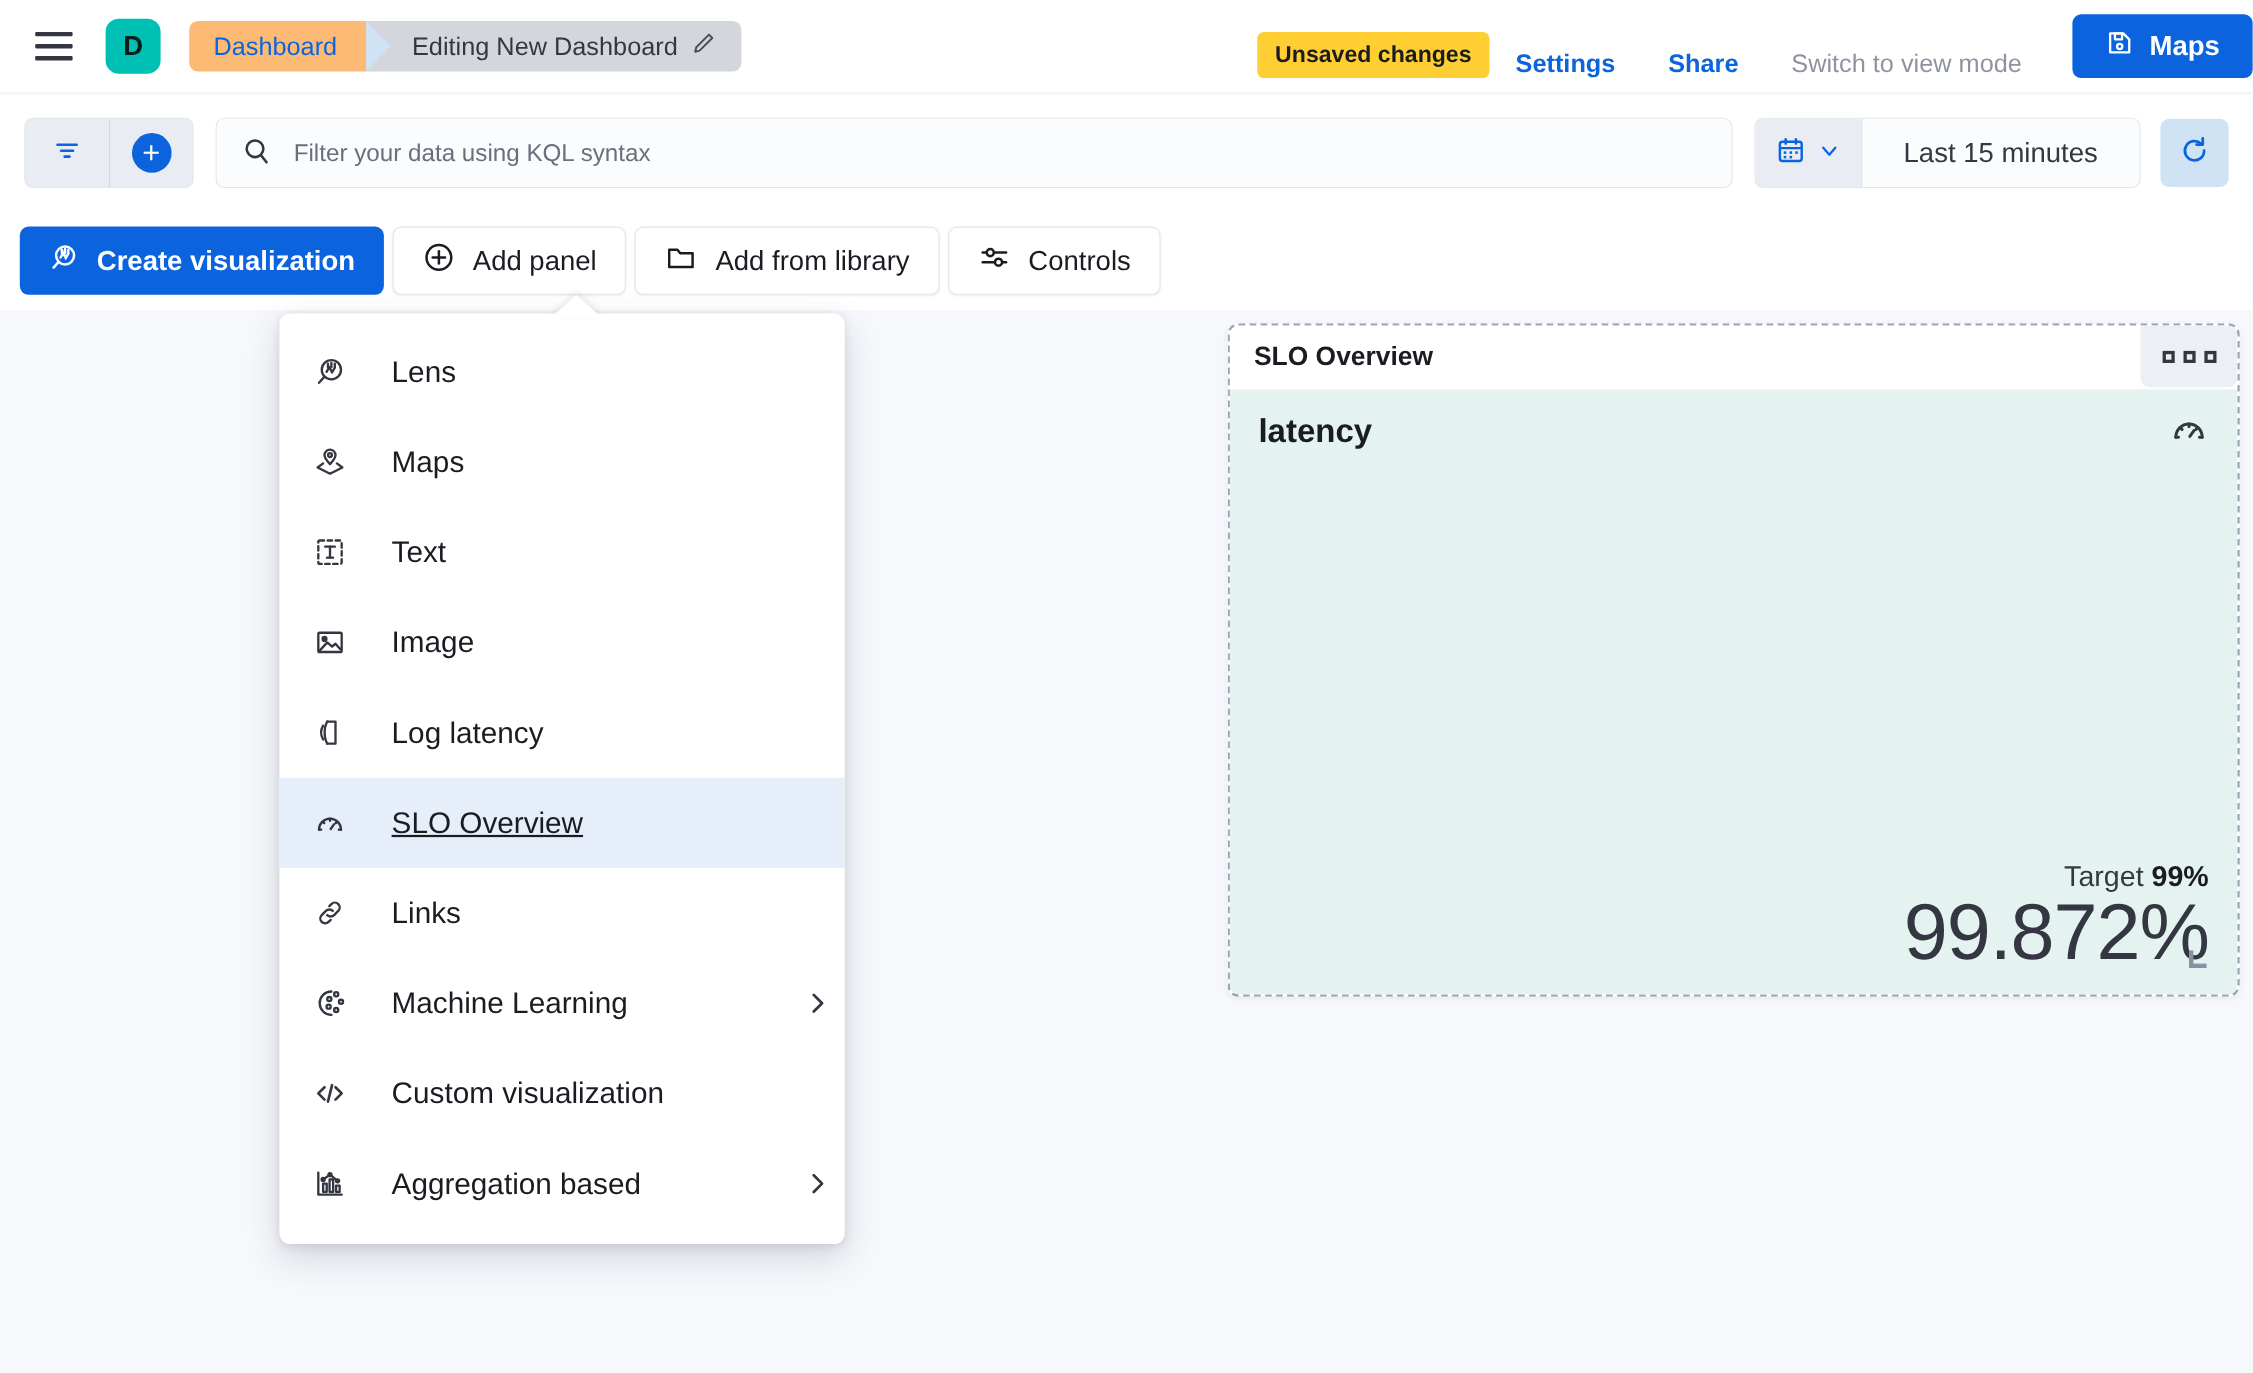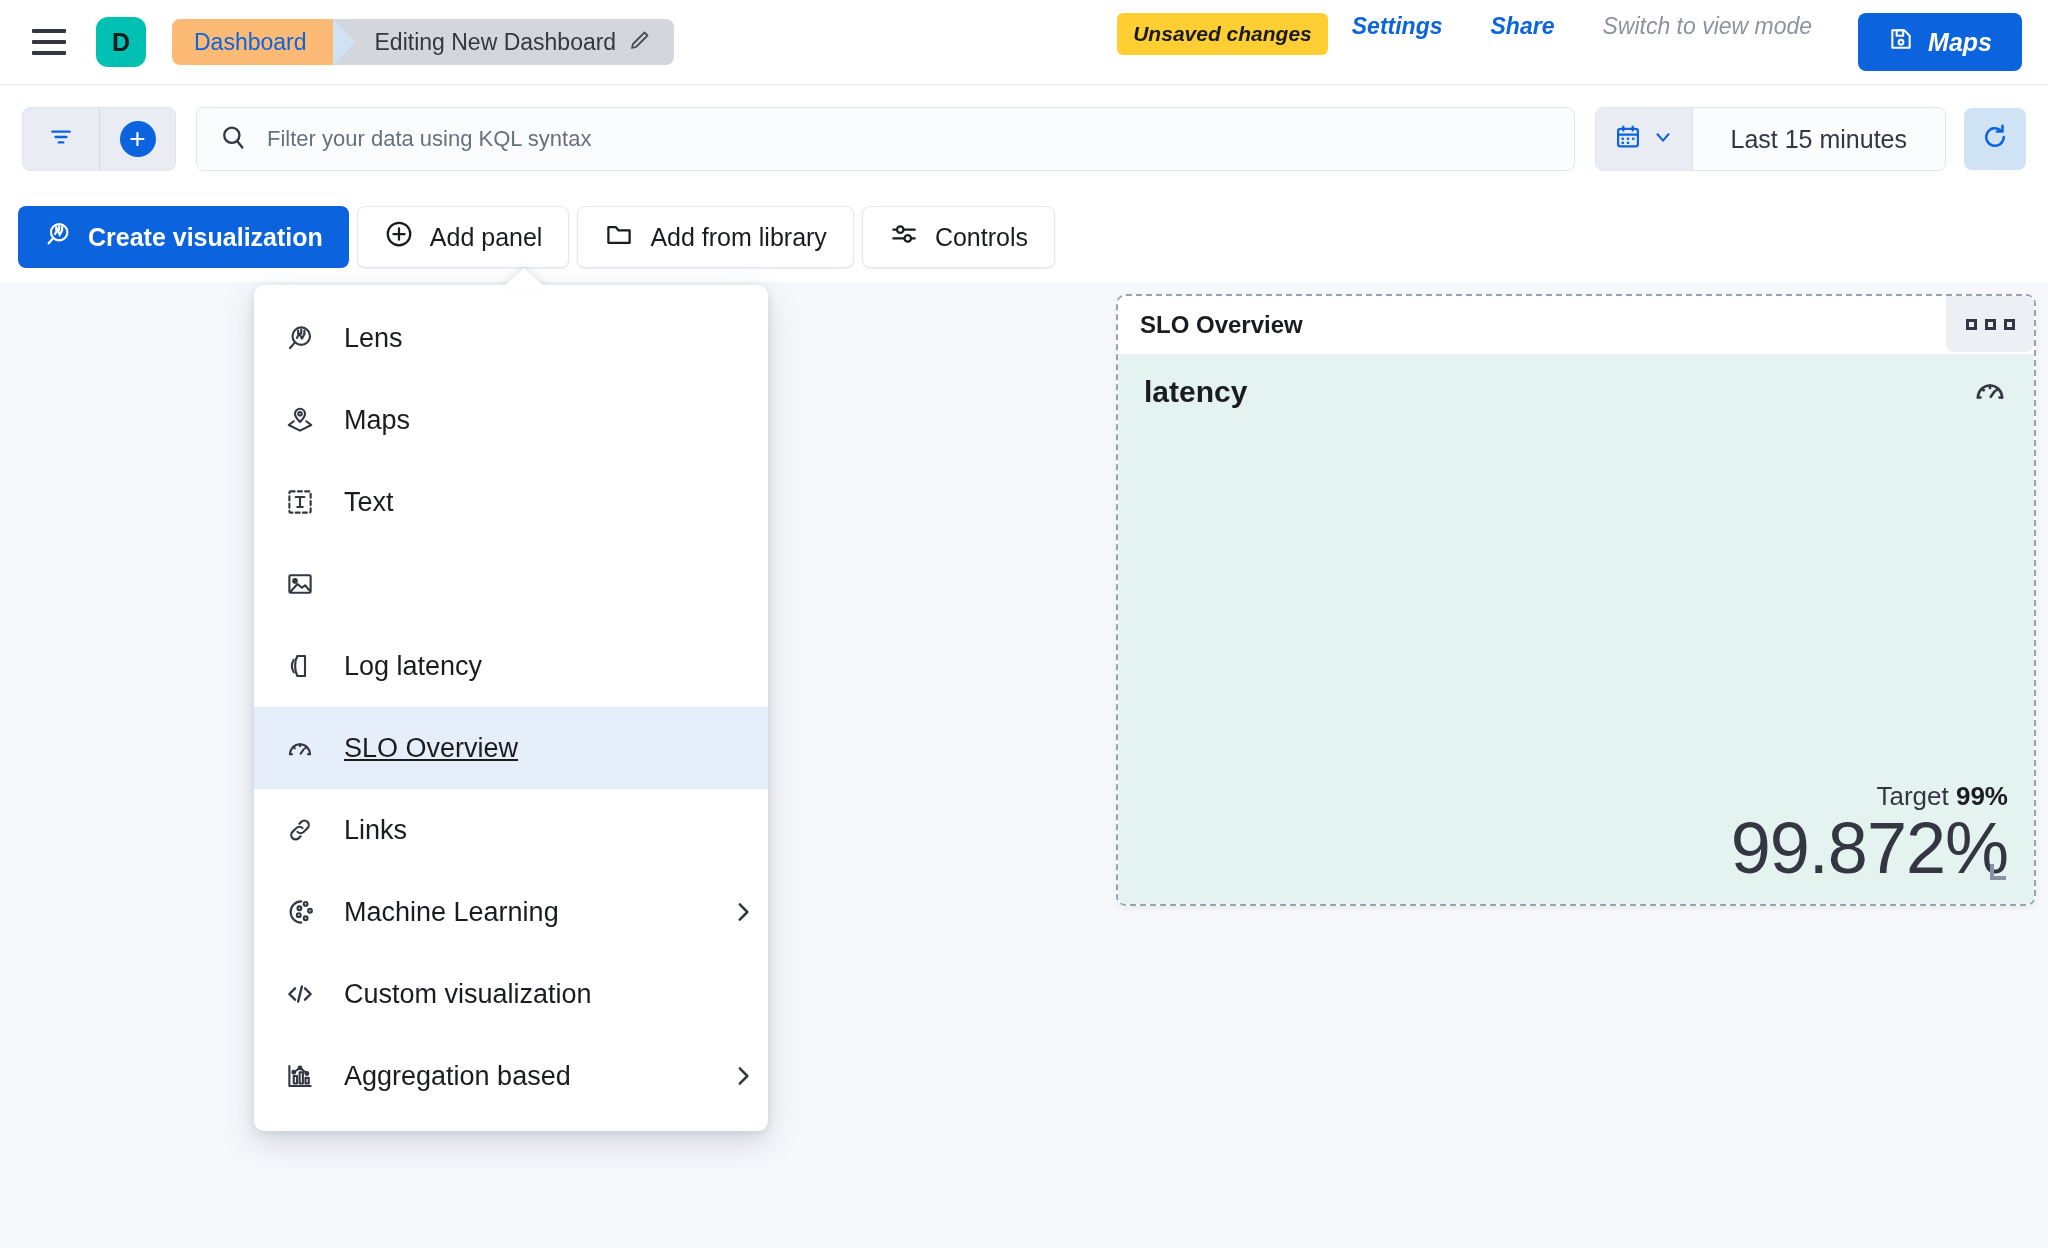--- a/index.html
+++ b/index.html
@@ -50,21 +50,21 @@
     border-left: 22px solid #CFE3F5; z-index: 2;
   }
   .crumb-2 {
     background: #D3D6DC; color: #343741; font-weight: 400;
     padding: 0 22px 0 42px; border-radius: 0 8px 8px 0;
     margin-left: 0px; gap: 12px;
   }
   .crumb-2 .pencil { font-size: 21px; opacity: .85; }
 
   .hdr-right {
-    margin-left: auto; display: flex; align-items: flex-start; gap: 0px; padding-right: 26px; font-style: italic;
+    margin-left: auto; display: flex; align-items: flex-end; gap: 0px; 
   }
   .unsaved-badge {
     background: #FFCE32; color: #1a1c21; font-weight: 700;
     font-size: 21px; padding: 9px 16px; border-radius: 6px;
     cursor: pointer;
   }
   .hdr-link {
     font-size: 23px; color: #0B64DD; font-weight: 700;
     padding: 0 24px; cursor: pointer; white-space: nowrap;
   }
@@ -159,21 +159,21 @@
     position: absolute; left: 502px; top: 268px;
     width: 0; height: 0;
     border-left: 22px solid transparent;
     border-right: 22px solid transparent;
     border-bottom: 20px solid #FFFFFF;
     filter: drop-shadow(0 -3px 3px rgba(48,62,85,.10));
     z-index: 31;
   }
   .menu-item {
     height: 82px; display: flex; align-items: center;
-    padding: 0 12px 0 30px; gap: 28px;
+    padding: 0 12px 0 30px; gap: 40px;
     font-size: 27px; color: #1a1c21; cursor: pointer;
   }
   .menu-item .mi-icon { width: 32px; display:flex; align-items:center; justify-content:center; flex: 0 0 32px; }
   .menu-item .mi-label { flex: 1; }
   .menu-item.selected { background: #E6EFF9; }
   .menu-item.selected .mi-label { text-decoration: underline; }
   .mi-chevron { color: #343741; display:flex; align-items:center; }
 
   
   .canvas {
@@ -458,20 +458,21 @@
           <span class="mi-label">Text</span>
         </div>
         <div class="menu-item">
           <span class="mi-icon">
             <svg width="30" height="30" viewBox="0 0 24 24" fill="none" stroke="#343741" stroke-width="1.7" stroke-linecap="round" stroke-linejoin="round">
               <rect x="3.5" y="5" width="17" height="14" rx="1"></rect>
               <circle cx="8" cy="9.5" r="1.4" fill="#343741"></circle>
               <polyline points="4.5 18 10 12 13.5 15 16 13 19.5 17"></polyline>
             </svg>
           </span>
+          <span class="mi-label">Image</span>
         </div>
         <div class="menu-item">
           <span class="mi-icon">
             <svg width="30" height="30" viewBox="0 0 24 24" fill="none" stroke="#343741" stroke-width="1.7" stroke-linecap="round" stroke-linejoin="round">
               <path d="M10 4h6v16h-6"></path>
               <path d="M10 4c-2.5 4-2.5 12 0 16"></path>
               <path d="M7 7c-1.8 3-1.8 7 0 10"></path>
             </svg>
           </span>
           <span class="mi-label">Log latency</span>

